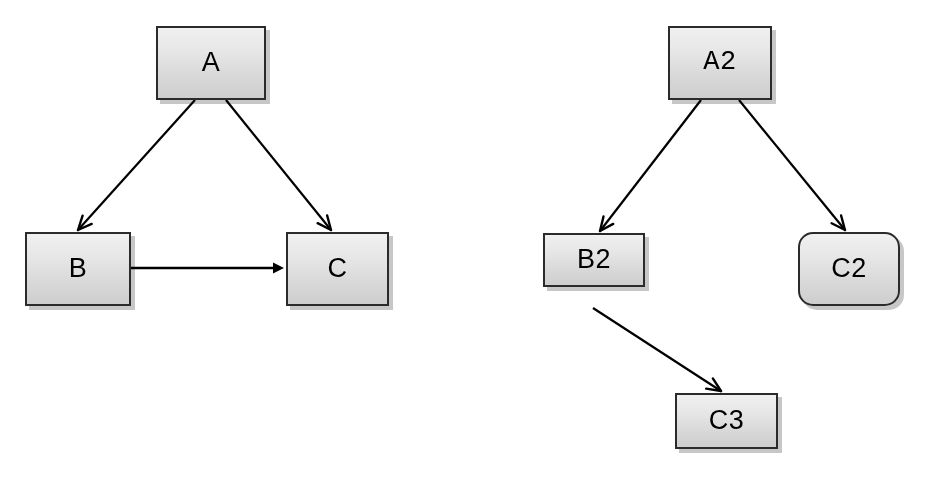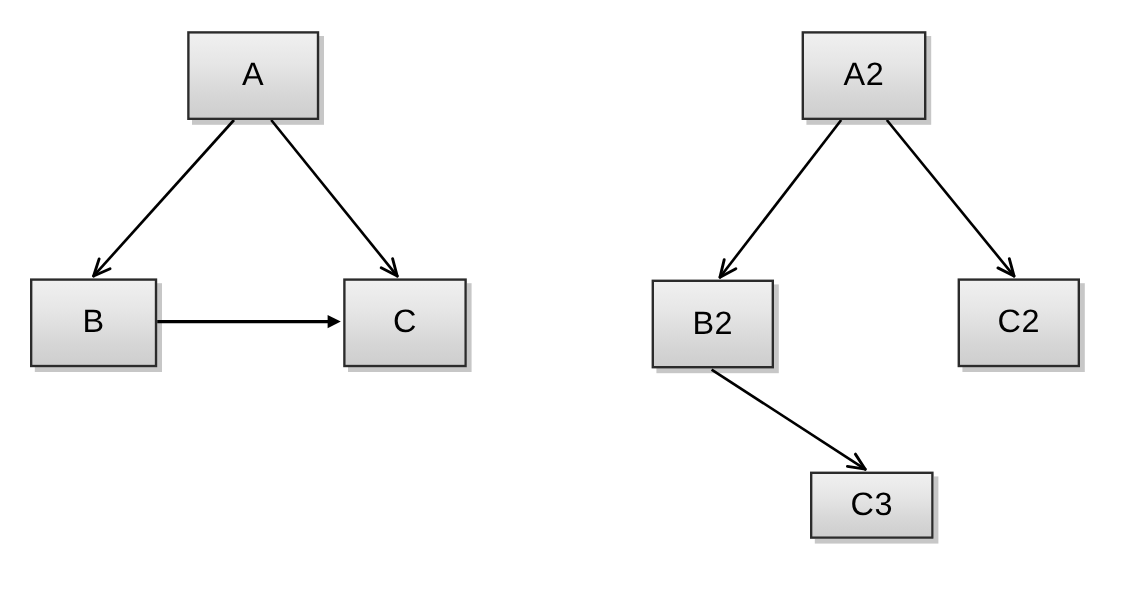--- a/index.html
+++ b/index.html
@@ -95,27 +95,27 @@
   <div id="nodes-layer">
       <div class="node" style="left: 156px; top: 26px; width: 110px; height: 74px;">
         <span class="node-label">A</span>
       </div>
       <div class="node" style="left: 25px; top: 232px; width: 106px; height: 74px;">
         <span class="node-label">B</span>
       </div>
       <div class="node" style="left: 286px; top: 232px; width: 103px; height: 74px;">
         <span class="node-label">C</span>
       </div>
-      <div class="node" style="left: 668px; top: 26px; width: 104px; height: 74px;">
+      <div class="node" style="left: 668px; top: 26px; width: 104px; height: 74px; font-family: Liberation Mono, monospace;">
         <span class="node-label">A2</span>
       </div>
-      <div class="node" style="left: 543px; top: 233px; width: 102px; height: 74px;">
+      <div class="node" style="left: 543px; top: 233px; width: 102px; height: 54px;">
         <span class="node-label">B2</span>
       </div>
-      <div class="node" style="left: 798px; top: 232px; width: 102px; height: 74px;">
+      <div class="node" style="left: 798px; top: 232px; width: 102px; height: 74px; border-radius: 15px;">
         <span class="node-label">C2</span>
       </div>
       <div class="node" style="left: 675px; top: 393px; width: 103px; height: 56px;">
         <span class="node-label">C3</span>
       </div>
     </div>
 
 </div>
 
 </body></html>

